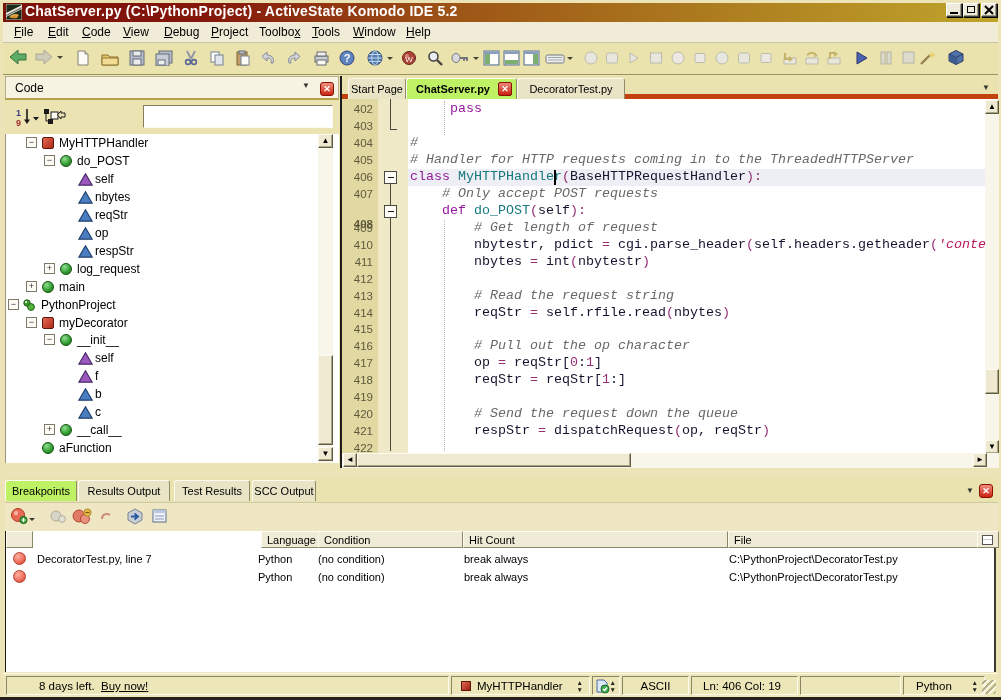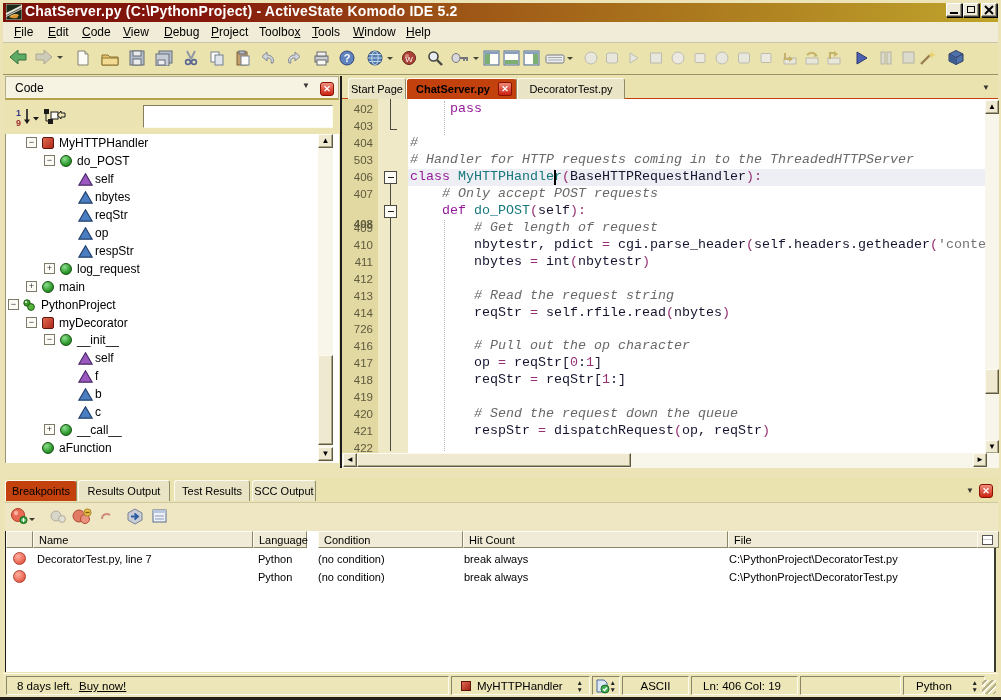--- a/index.html
+++ b/index.html
@@ -44,29 +44,29 @@
 
   
   .sb-btn { position:absolute; width:14px; height:14px; background:#efe9d2; border:1px solid #fdfbf0; border-right-color:#5f5b42; border-bottom-color:#5f5b42; box-shadow: inset -1px -1px 0 #aaa584; font-size:8px; text-align:center; line-height:12px; color:#000; }
   .sb-track { position:absolute; background:#f8f5ea; }
   .sb-thumb { position:absolute; background:#efe9d2; border:1px solid #fdfbf0; border-right-color:#5f5b42; border-bottom-color:#5f5b42; box-shadow: inset -1px -1px 0 #aaa584; }
 
   
   #vsplit { left:340px; top:76px; width:2px; height:392px; background:#1c1c1c; }
 
   
-  #tabrow { left:342px; top:76px; width:656px; height:23px; background:#eae2af; border-bottom:1px solid #c2410c; }
+  #tabrow { left:342px; top:76px; width:656px; height:23px; background:#eae2af; border-bottom:5px solid #c2410c; }
   .tab { position:absolute; top:2px; height:21px; background:#e9e4c6; border:1px solid #fdfbf0; border-right-color:#8f8a68; border-bottom:none; border-radius:3px 3px 0 0; font-size:11px; line-height:20px; text-align:center; color:#000; white-space:nowrap; overflow:hidden; }
-  .tab.active { background:#c2410c; font-weight:bold; }
+  .tab.active { background:#bef264; font-weight:bold; }
   #editor { left:342px; top:99px; width:656px; height:354px; background:#fff; overflow:hidden; }
   #gutter { position:absolute; left:0; top:0; width:36px; height:354px; background:#e2d8a2; color:#5e5a3e; font-size:11.5px; text-align:right; }
   #foldm { position:absolute; left:36px; top:0; width:30px; height:354px; background:#efe9c8; }
   #codearea { position:absolute; left:66px; top:0; width:577px; height:354px; background:#fff; overflow:hidden; }
   pre.code { position:absolute; left:2px; top:2.1px; font-family:"Liberation Mono", monospace; font-size:13.33px; line-height:16.95px; color:#14142e; }
-  .k { color:#95199b; } .n { color:#16777c; } .c { color:#696969; font-style:italic; } .s { color:#737373; } .o { color:#952f72; }
+  .k { color:#95199b; } .n { color:#16777c; } .c { color:#696969; font-style:italic; } .s { color:#be185d;font-style:italic; } .o { color:#952f72; }
   .gnum { position:absolute; right:5px; font-family:"Liberation Sans"; }
 
   
   #bp-tabs { left:5px; top:478px; width:993px; height:25px; background:#eae2af; border-bottom:1px solid #cfc9a2; }
   #bp-tools { left:5px; top:503px; width:993px; height:28px; background:#efe7c3; }
   #bp-table { left:5px; top:531px; width:991px; height:141px; background:#fff; border-left:1px solid #1c1c1c; border-right:2px solid #3a3a2e; }
   .th { position:absolute; top:0; height:17px; background:#f0ebd6; border:1px solid #fdfbf0; border-right-color:#8a8668; border-bottom-color:#8a8668; font-size:11px; line-height:16px; padding-left:5px; color:#000; }
   .td { position:absolute; font-size:11px; color:#000; height:18px; line-height:18px; }
   .bdot { position:absolute; width:13px; height:13px; border-radius:50%; background:radial-gradient(circle at 35% 30%, #ffb0a0, #ee7260 55%, #d03a20); border:1px solid #b04030; }
 
@@ -422,31 +422,31 @@
   <div class="tab active" style="left:64px; width:111px; text-align:left; padding-left:9px;">ChatServer.py
     <span style="position:absolute;right:4px;top:3px;width:14px;height:14px;background:linear-gradient(180deg,#ee8877,#cb2010);border:1px solid #8a1000;border-radius:2px;color:#fff;font-size:9px;font-weight:bold;line-height:13px;text-align:center;">✕</span></div>
   <div class="tab" style="left:175px; width:108px;">DecoratorTest.py</div>
   <span style="position:absolute;right:8px;top:7px;font-size:8px;color:#333;">▼</span>
 </div>
 <div class="abs" id="editor">
     <div id="gutter">
       <span class="gnum" style="top:2.1px;line-height:16.95px;">402</span>
 <span class="gnum" style="top:19.1px;line-height:16.95px;">403</span>
 <span class="gnum" style="top:36.0px;line-height:16.95px;">404</span>
-<span class="gnum" style="top:52.9px;line-height:16.95px;">503</span>
+<span class="gnum" style="top:52.9px;line-height:16.95px;">405</span>
 <span class="gnum" style="top:69.9px;line-height:16.95px;">406</span>
 <span class="gnum" style="top:86.8px;line-height:16.95px;">407</span>
 <span class="gnum" style="top:117px;line-height:16.95px;font-weight:bold;">408</span>
 <span class="gnum" style="top:120.7px;line-height:16.95px;">409</span>
 <span class="gnum" style="top:137.7px;line-height:16.95px;">410</span>
 <span class="gnum" style="top:154.6px;line-height:16.95px;">411</span>
 <span class="gnum" style="top:171.6px;line-height:16.95px;">412</span>
 <span class="gnum" style="top:188.5px;line-height:16.95px;">413</span>
 <span class="gnum" style="top:205.5px;line-height:16.95px;">414</span>
-<span class="gnum" style="top:222.4px;line-height:16.95px;">726</span>
+<span class="gnum" style="top:222.4px;line-height:16.95px;">415</span>
 <span class="gnum" style="top:239.4px;line-height:16.95px;">416</span>
 <span class="gnum" style="top:256.4px;line-height:16.95px;">417</span>
 <span class="gnum" style="top:273.3px;line-height:16.95px;">418</span>
 <span class="gnum" style="top:290.2px;line-height:16.95px;">419</span>
 <span class="gnum" style="top:307.2px;line-height:16.95px;">420</span>
 <span class="gnum" style="top:324.2px;line-height:16.95px;">421</span>
 <span class="gnum" style="top:341.1px;line-height:16.95px;">422</span>
     </div>
     <div id="foldm">
       <div style="position:absolute;left:12px;top:0;width:1px;height:30px;background:#4a4a42;"></div>
@@ -534,43 +534,42 @@
         <path d="M5 8.5 H11 M8.5 5.5 L12 8.5 L8.5 11.5" stroke="#2a5aa0" stroke-width="1.8" fill="none"></path>
       </svg></span>
 <span style="position:absolute;left:146px;top:5px;"><svg width="17" height="16" viewBox="0 0 17 16">
         <rect x="2" y="2" width="13" height="12" fill="#eef2f8" stroke="#5a6a8a"></rect>
         <rect x="2" y="2" width="13" height="3" fill="#b8c8e0"></rect>
         <path d="M4 8 H13 M4 11 H13" stroke="#8a9ab8"></path>
       </svg></span>
   </div>
 <div class="abs" id="bp-table">
     <div class="th" style="left:0px;width:27px;"></div>
-<div class="th" style="left:27px;width:220px;">Name</div>
-<div class="th" style="left:247px;width:54px;">Language</div>
+<div class="th" style="left:255px;width:65px;">Language</div>
 <div class="th" style="left:312px;width:145px;">Condition</div>
 <div class="th" style="left:457px;width:265px;">Hit Count</div>
 <div class="th" style="left:722px;width:250px;">File</div>
 <div class="th" style="left:971px;width:22px;">
       <span style="position:absolute;left:4px;top:3px;width:11px;height:10px;border:1px solid #555;background:linear-gradient(180deg,#fff 0 3px,#ccc 3px 4px,#fff 4px 10px);"></span>
     </div>
 <span class="bdot" style="left:7px;top:21px;"></span>
 <div class="td" style="left:31px;top:19px;">DecoratorTest.py, line 7</div>
 <div class="td" style="left:252px;top:19px;">Python</div>
 <div class="td" style="left:312px;top:19px;">(no condition)</div>
 <div class="td" style="left:458px;top:19px;">break always</div>
 <div class="td" style="left:723px;top:19px;">C:\PythonProject\DecoratorTest.py</div>
 <span class="bdot" style="left:7px;top:39px;"></span>
 <div class="td" style="left:252px;top:37px;">Python</div>
 <div class="td" style="left:312px;top:37px;">(no condition)</div>
 <div class="td" style="left:458px;top:37px;">break always</div>
 <div class="td" style="left:723px;top:37px;">C:\PythonProject\DecoratorTest.py</div>
   </div>
 
 <div class="abs" id="statusbar">
-  <div class="seg" style="left:3px; width:443px;"><span style="margin-left:10px;">8 days left.&nbsp; <u>Buy now!</u></span></div>
+  <div class="seg" style="left:3px; width:443px;padding-left:22px;"><span style="margin-left:10px;">8 days left.&nbsp; <u>Buy now!</u></span></div>
   <div class="seg" style="left:448px; width:139px;">
     <span style="position:absolute;left:9px;top:4px;width:10px;height:10px;background:linear-gradient(135deg,#e06a52,#a02010);border:1px solid #5d150c;"></span>
     <span style="margin-left:25px;">MyHTTPHandler</span>
     <span style="position:absolute;right:6px;top:3px;font-size:6.5px;line-height:6.5px;color:#222;">▲</span><span style="position:absolute;right:6px;top:10px;font-size:6.5px;line-height:6.5px;color:#222;">▼</span>
   </div>
   <div class="seg" style="left:589px; width:28px;">
       <span style="position:absolute;left:1px;top:1px;"><svg width="16" height="16" viewBox="0 0 16 16">
           <path d="M3 2 L10 2 L13 5 L13 14 L3 14 Z" fill="#dce8f6" stroke="#4a6a9a"></path>
           <circle cx="11" cy="11" r="4" fill="#3fae52" stroke="#1a6a2a"></circle>
           <path d="M9 11 L10.5 12.5 L13 9.5" stroke="#fff" stroke-width="1.4" fill="none"></path>

